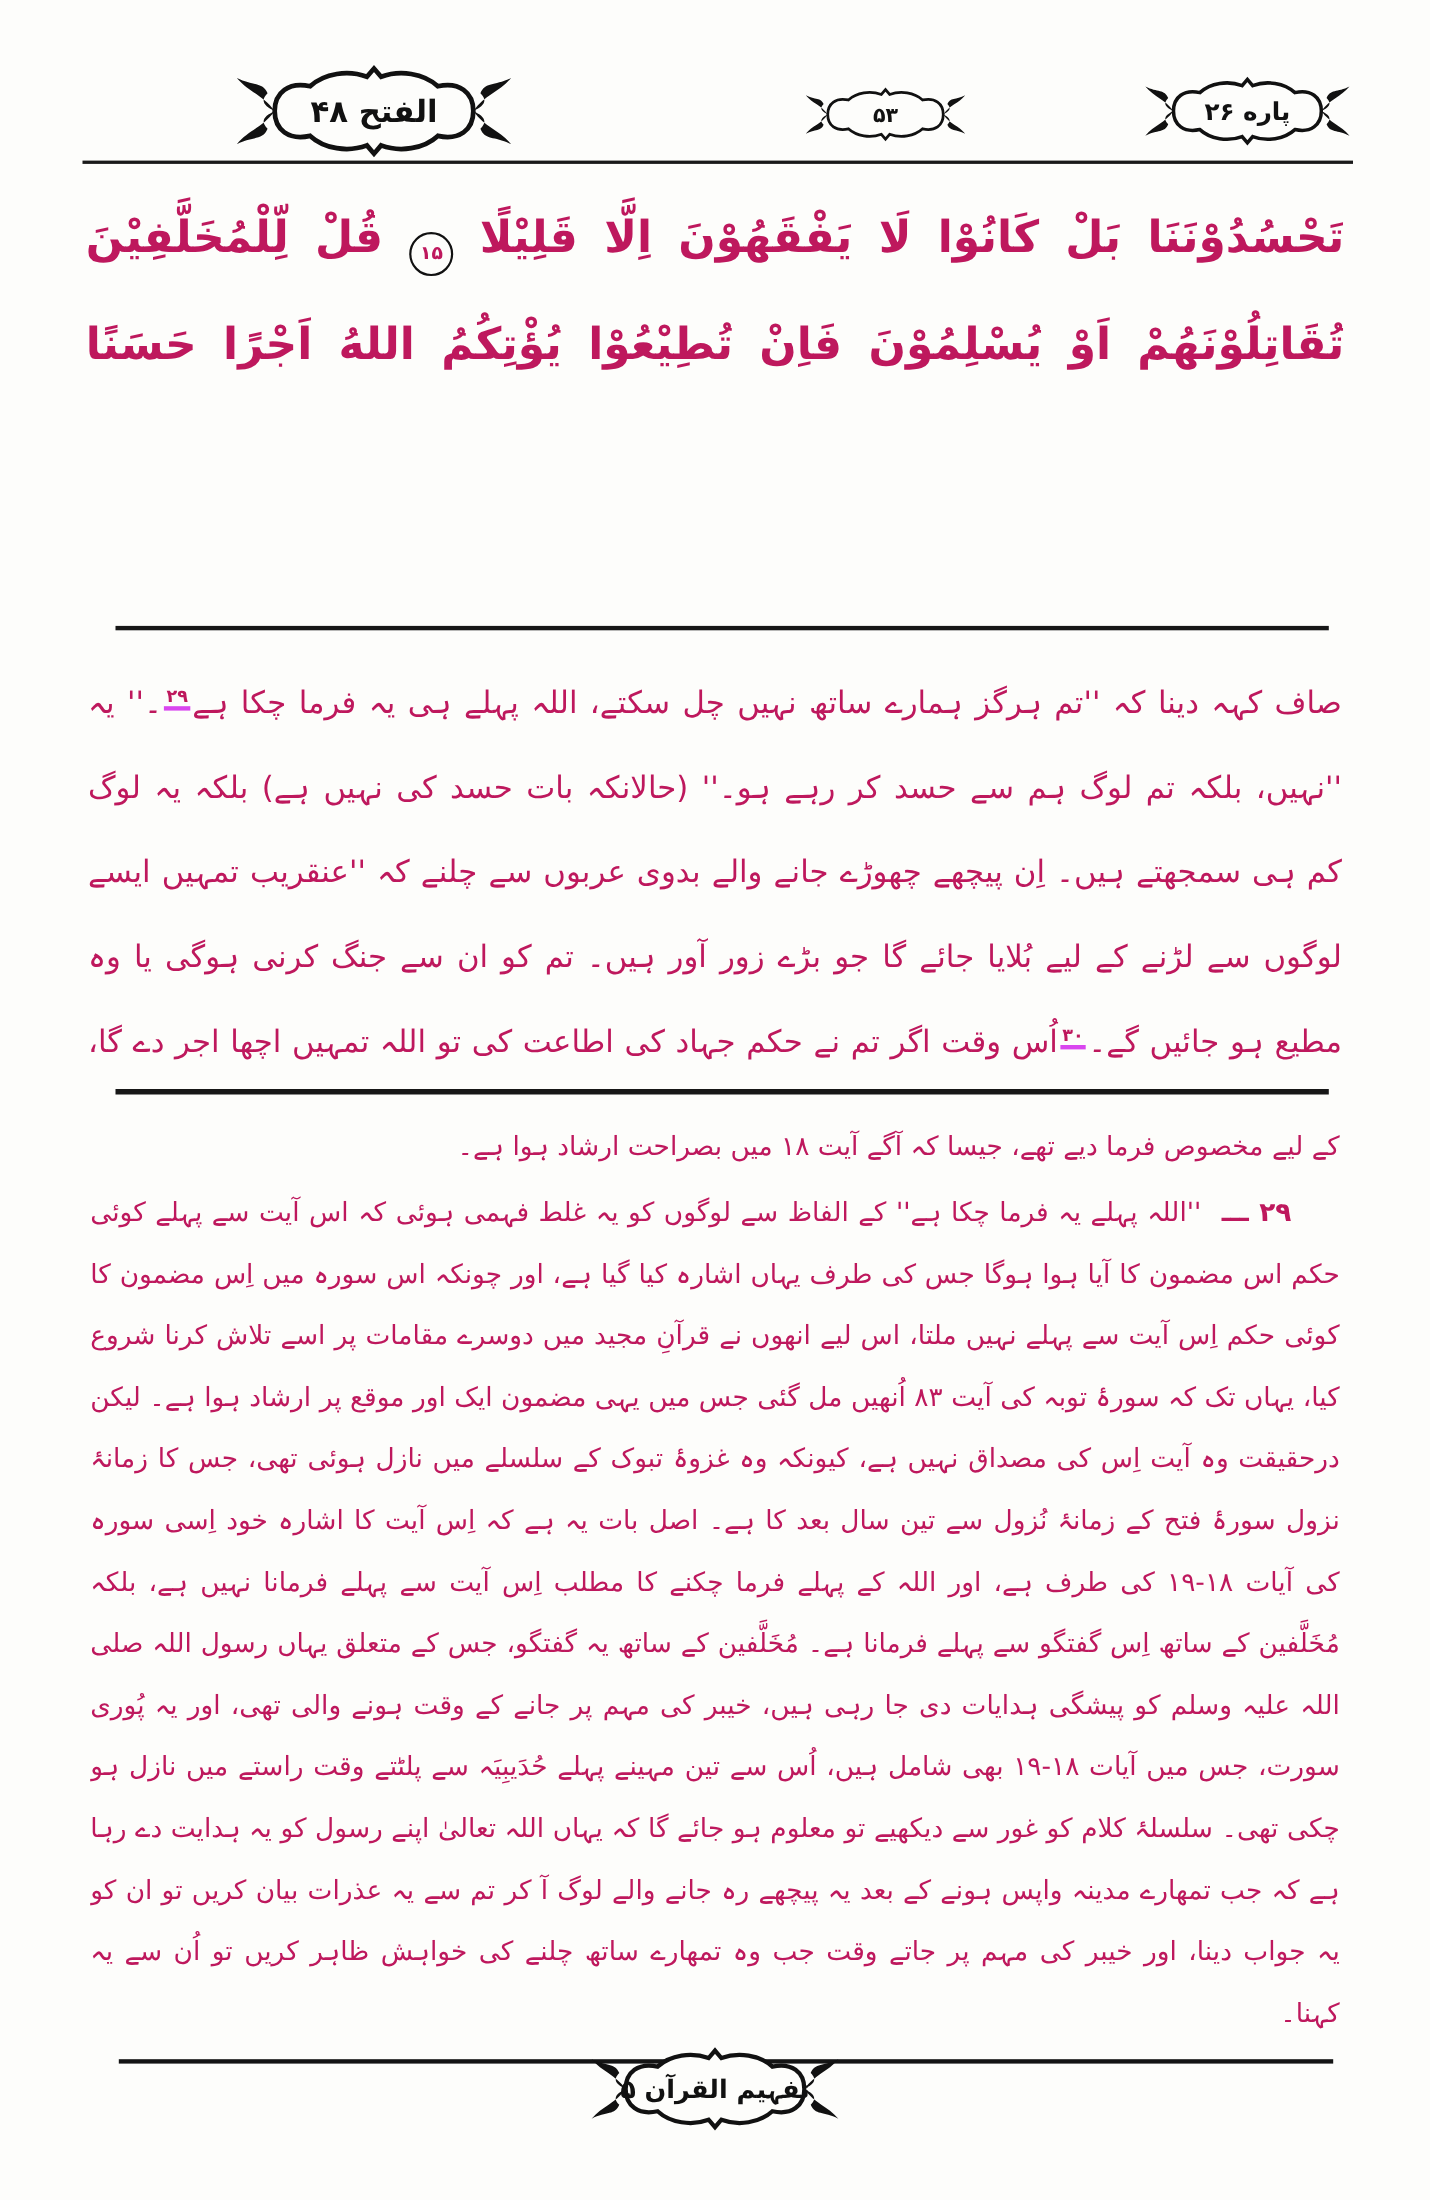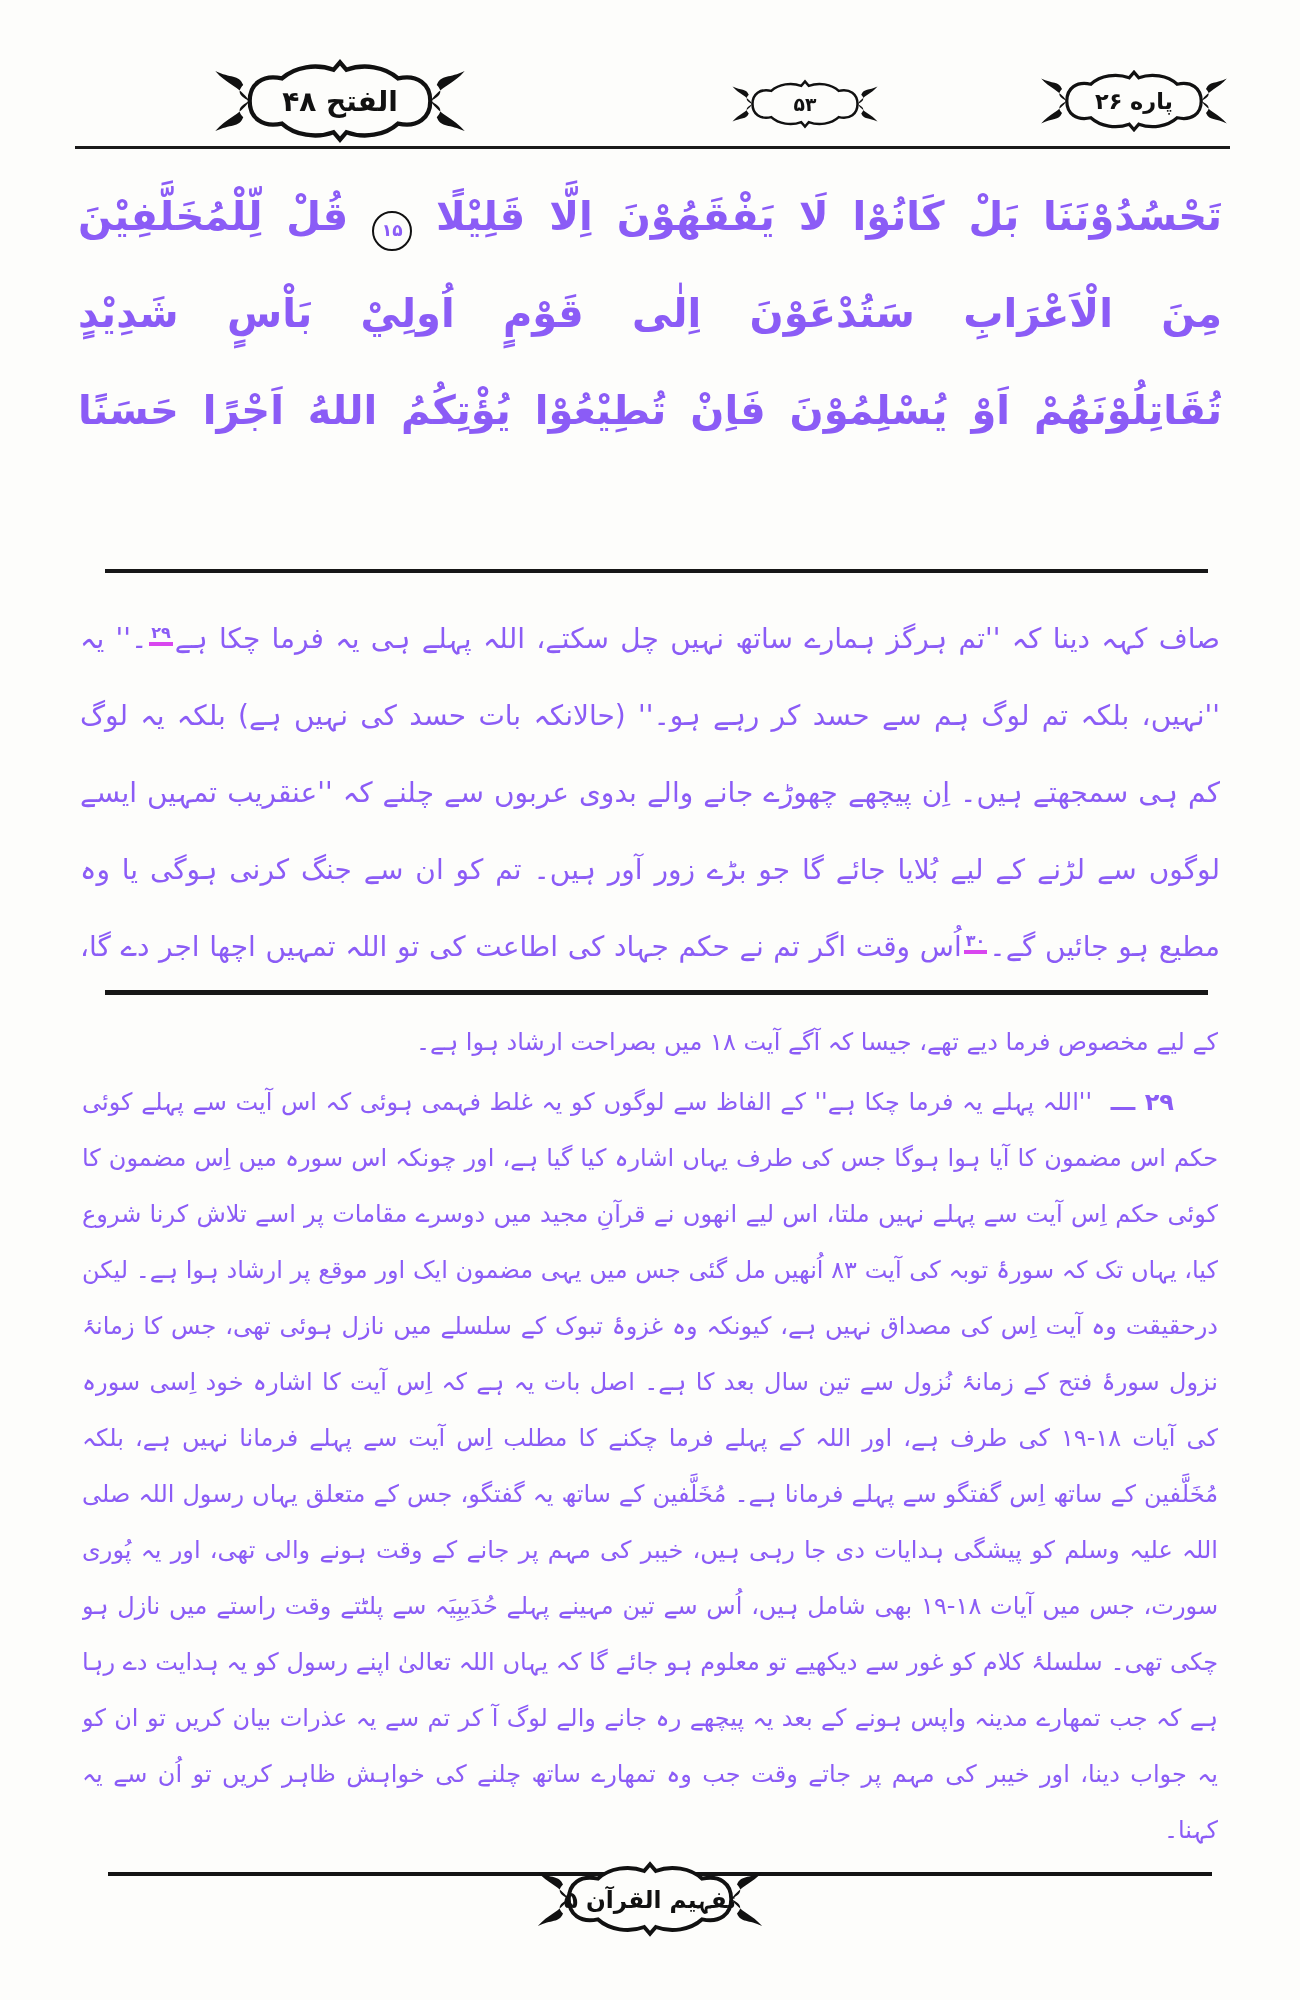--- a/index.html
+++ b/index.html
@@ -1,18 +1,18 @@
 <!DOCTYPE html>
 <html lang="ur"><head>
 <meta charset="utf-8">
 <style>
   html,body{margin:0;padding:0;background:#e9e9e6;}
   .page{
     position:relative; width:1300px; height:2000px; margin:0 auto;
-    background:#fdfdfb; color:#8b5cf6; direction:rtl;
+    background:#fdfdfb; color:#be185d; direction:rtl;
     font-family:"DejaVu Sans", sans-serif; overflow:hidden;
   }
   
   .header-rule{position:absolute; top:146px; left:75px; right:70px; height:3px; background:#1a1a1a;}
   .cartouche{position:absolute;}
   .cartouche svg{display:block; width:100%; height:100%;}
   .cartouche text{font-family:"DejaVu Sans", sans-serif; font-weight:bold; fill:#111;}
   .c-surah{left:205px; top:58px; width:270px; height:86px;}
   .c-page {left:730px; top:66px; width:150px; height:76px;}
   .c-parah{left:1038px; top:58px; width:192px; height:86px;}
@@ -87,25 +87,20 @@
     </svg>
   </div>
 
   <section class="quran">
     <div class="qline">
       <span>تَحْسُدُوْنَنَا بَلْ كَانُوْا لَا يَفْقَهُوْنَ اِلَّا قَلِيْلًا</span>
       <span class="ayah">۱۵</span>
       <span>قُلْ لِّلْمُخَلَّفِيْنَ</span>
     </div>
     <div class="qline">
-      <span>مِنَ الْاَعْرَابِ سَتُدْعَوْنَ اِلٰى قَوْمٍ اُولِيْ بَاْسٍ شَدِيْدٍ</span>
-      
-      <span></span>
-    </div>
-    <div class="qline">
       <span>تُقَاتِلُوْنَهُمْ اَوْ يُسْلِمُوْنَ فَاِنْ تُطِيْعُوْا يُؤْتِكُمُ اللهُ اَجْرًا حَسَنًا</span>
       
       <span></span>
     </div>
   </section>
 
   <div class="rule rule-a"></div>
 
   <section class="translation">
     <div class="tline">

